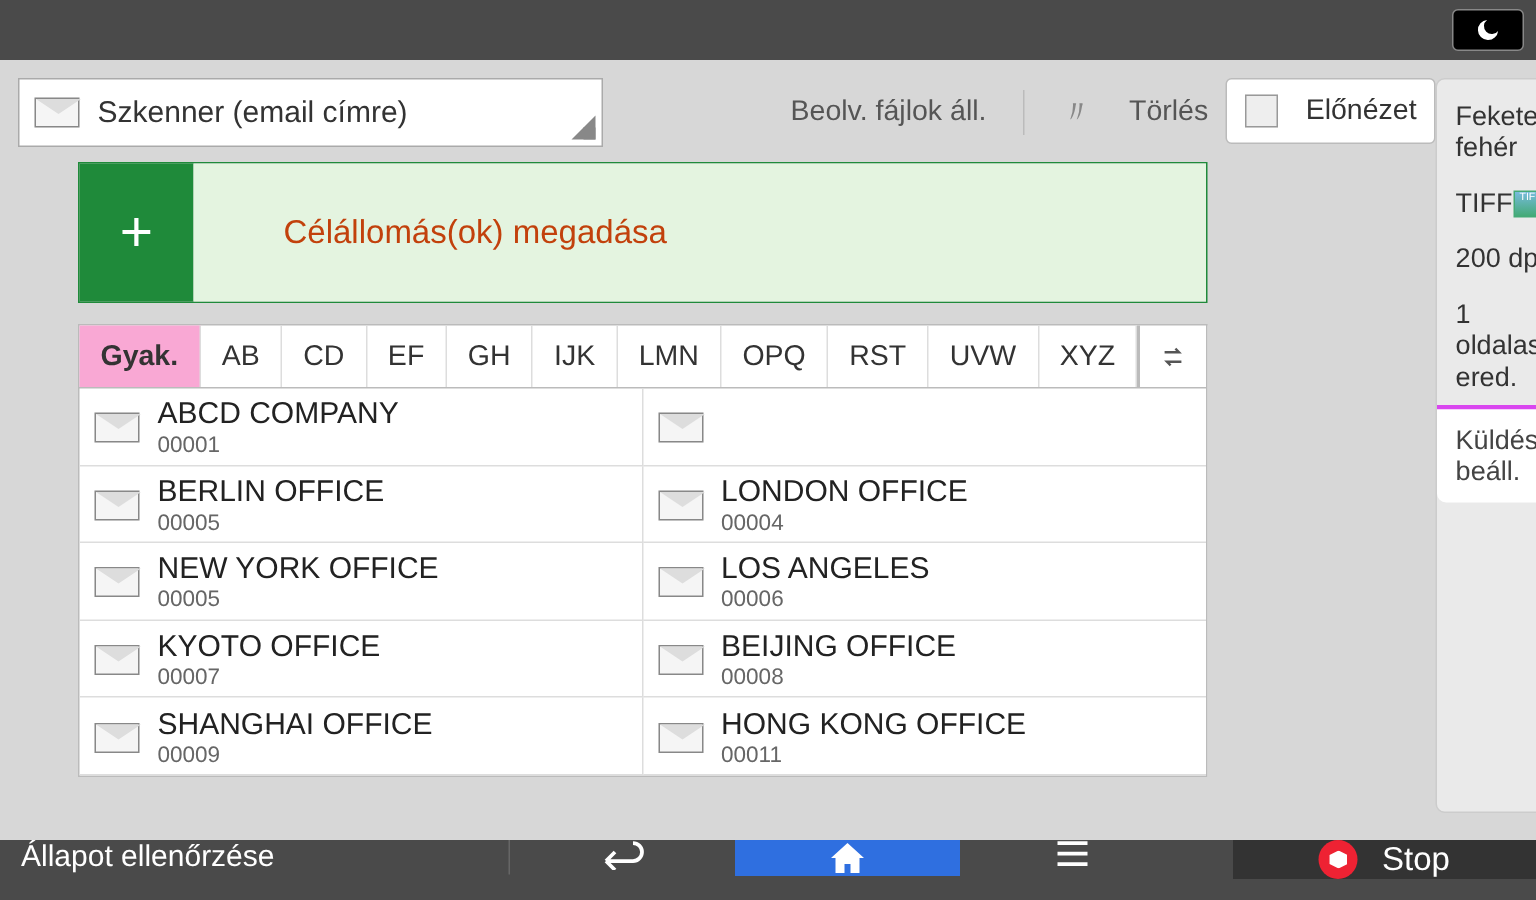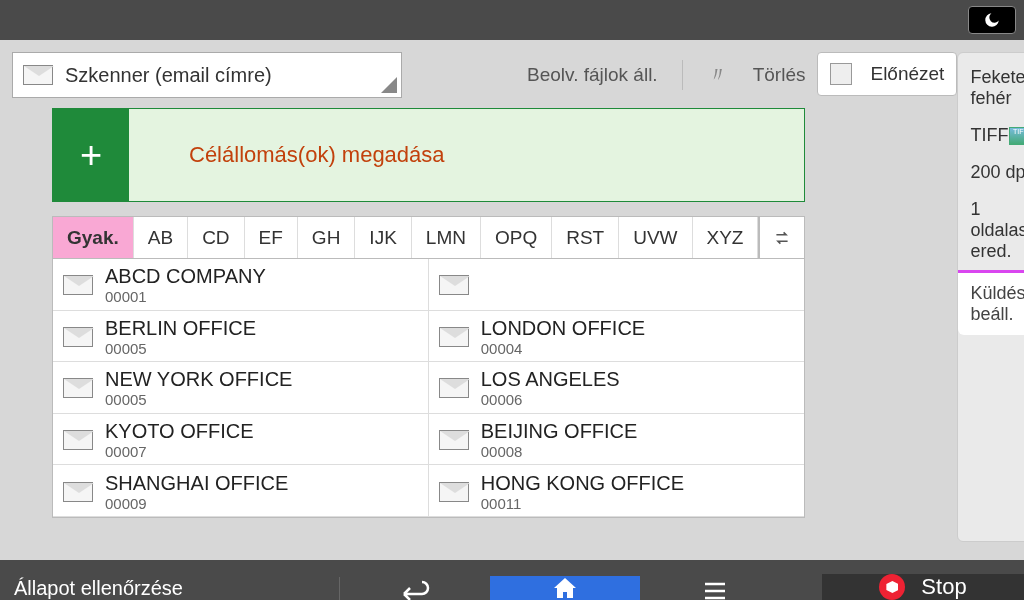--- a/index.html
+++ b/index.html
@@ -53,21 +53,21 @@
   .tiff-ic { width: 22px; height: 18px; border: 1px solid #4a7; background: linear-gradient(#7bd, #4a7); font-size: 7px; color: #fff; text-align: center; }
   .grid-ic { width: 18px; height: 18px; background: repeating-linear-gradient(0deg,#66a,#66a 2px,#fff 2px,#fff 4px), repeating-linear-gradient(90deg,#66a,#66a 2px,#fff 2px,#fff 4px); background-blend-mode: multiply; border:1px solid #66a; }
   .pages-ic { position: relative; width: 20px; height: 18px; }
   .pages-ic::before, .pages-ic::after { content: ""; position: absolute; width: 14px; height: 14px; border: 1px solid #88a; background: #fff; font-size: 9px; text-align: center; }
   .pages-ic::before { top: 0; left: 0; }
   .pages-ic::after { top: 4px; left: 6px; }
   .send-row { background: #fff; border-top: 3px solid #d946ef; border-radius: 0 0 6px 6px; padding: 10px 12px; display: flex; justify-content: space-between; align-items: center; font-size: 18px; color: #444; }
 
   .start-btn { align-self: center; width: 120px; height: 120px; border-radius: 60px; background: #4d7c0f; color: #fff; font-size: 26px; display: flex; align-items: center; justify-content: flex-start; margin-top: 10px; box-shadow: 0 3px 6px rgba(0,0,0,.2); }
 
-  .bottombar { height: 40px; background: #4a4a4a; display: flex; align-items: flex-end; color: #fff; }
+  .bottombar { height: 40px; background: #4a4a4a; display: flex; align-items: flex-start; color: #fff; }
   .status-btn { width: 340px; display: flex; align-items: center; padding-left: 14px; font-size: 20px; border-right: 1px solid #666; }
   .nav-btn { width: 150px; display: flex; align-items: center; justify-content: center; font-size: 22px; }
   .nav-btn.home { background: #2f6fe0; }
   .spacer { flex: 1; }
   .stop-area { width: 202px; background: #333; display: flex; align-items: center; justify-content: center; gap: 16px; font-size: 22px; }
   .stop-ic { width: 26px; height: 26px; border-radius: 50%; background: #e23; display: flex; align-items: center; justify-content: center; }
   .stop-ic::before { content: ""; width: 12px; height: 12px; background: #fff; clip-path: polygon(50% 0,100% 25%,100% 75%,50% 100%,0 75%,0 25%); }
 
   .chevron { color: #999; font-size: 18px; }
 </style>

